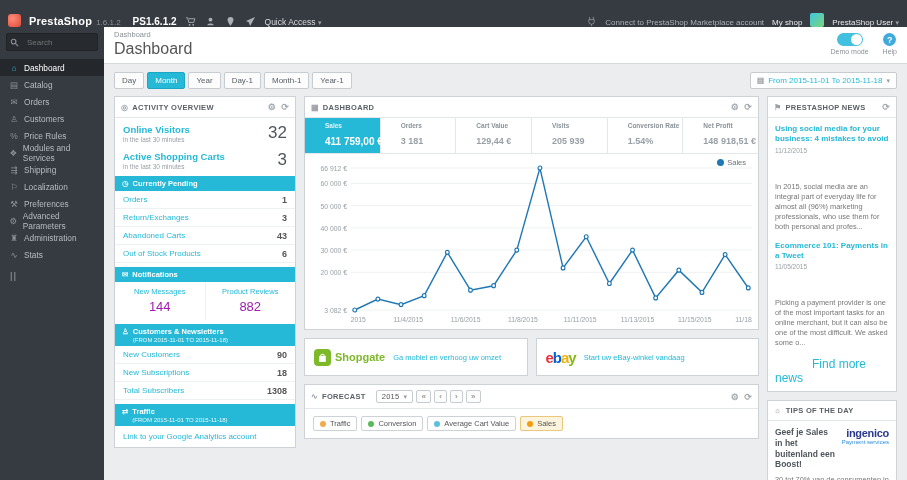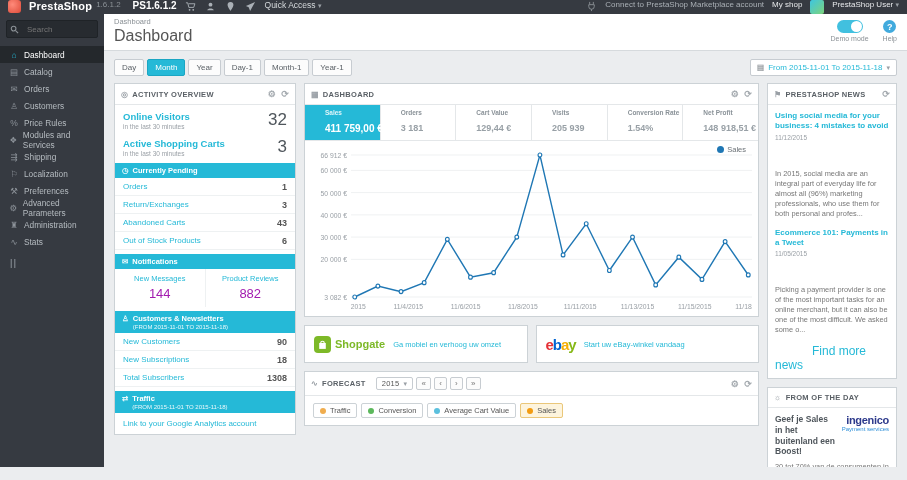--- a/index.html
+++ b/index.html
@@ -1,21 +1,21 @@
 <!DOCTYPE html>
 <html><head>
 <meta charset="utf-8">
 <style>
   * { margin:0; padding:0; box-sizing:border-box; }
   html,body { width:907px; height:480px; overflow:hidden; }
   body { font-family:"Liberation Sans", sans-serif; background:#ebedef; color:#444; font-size:10px; }
   a { text-decoration:none; }
 
   
-  .topbar { height:14px; background:#363a41; display:flex; align-items:flex-start; padding:0 8px; gap:8px; color:#c6cbd0; }
+  .topbar { height:27px; background:#363a41; display:flex; align-items:flex-end; padding:0 8px; gap:8px; color:#c6cbd0; }
   .logo-mark { width:13px; height:13px; border-radius:3px; background:radial-gradient(circle at 35% 35%, #ff8a7a, #dd4b39); flex:0 0 auto; }
   .logo { color:#fff; font-weight:bold; font-size:11px; letter-spacing:.2px; }
   .version { color:#8b9196; font-size:8px; margin-left:-4px; }
   .shopname { color:#fff; font-size:10px; font-weight:bold; margin-left:4px; cursor:pointer; }
   .tb-icon { width:12px; height:12px; display:inline-flex; align-items:center; justify-content:center; cursor:pointer; }
   .tb-icon svg { display:block; width:11px; height:11px; }
   .quick { font-size:8.5px; cursor:pointer; color:#d4d8db; }
   .spacer { flex:1; }
   .tb-right { font-size:8px; color:#aab0b6; cursor:pointer; white-space:nowrap; }
   .tb-right.white { color:#e8eaec; }
@@ -556,21 +556,21 @@
               <div class="news-date">11/05/2015</div>
               <div class="news-excerpt">Picking a payment provider is one of the most important tasks for an online merchant, but it can also be one of the most difficult. We asked some o...</div>
             </div>
             <a class="news-more">Find more news</a>
           </div>
         </div>
 
         <div class="panel">
           <div class="panel-header">
             <span class="ph-icon">☼</span>
-            <span>FROM OF THE DAY</span>
+            <span>TIPS OF THE DAY</span>
           </div>
           <div class="tips-body">
             <div class="tips-top">
               <div class="tips-headline">Geef je Sales in het buitenland een Boost!</div>
               <div class="ingenico">
                 <div class="ingenico-name">ingenico</div>
                 <div class="ingenico-sub">Payment services</div>
               </div>
             </div>
             <div class="tips-text">30 tot 70% van de consumenten in Europa heeft de voorkeur om met zijn eigen lokale betaalmethode te betalen. Met meer dan 150 betaalmethoden, ondersteunen wij uw groei in uw eigen land en daar buiten. En zelfs beter, u kunt de belangrijkste betaalmethoden activeren met een...</div>

